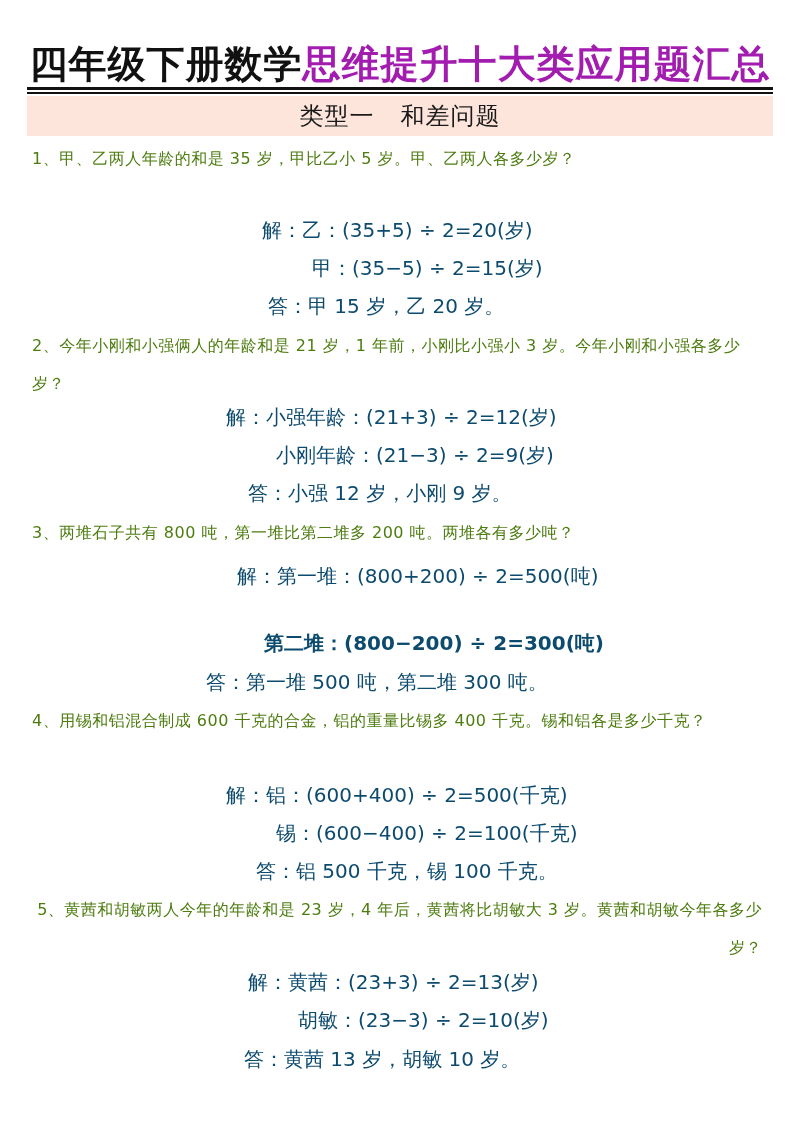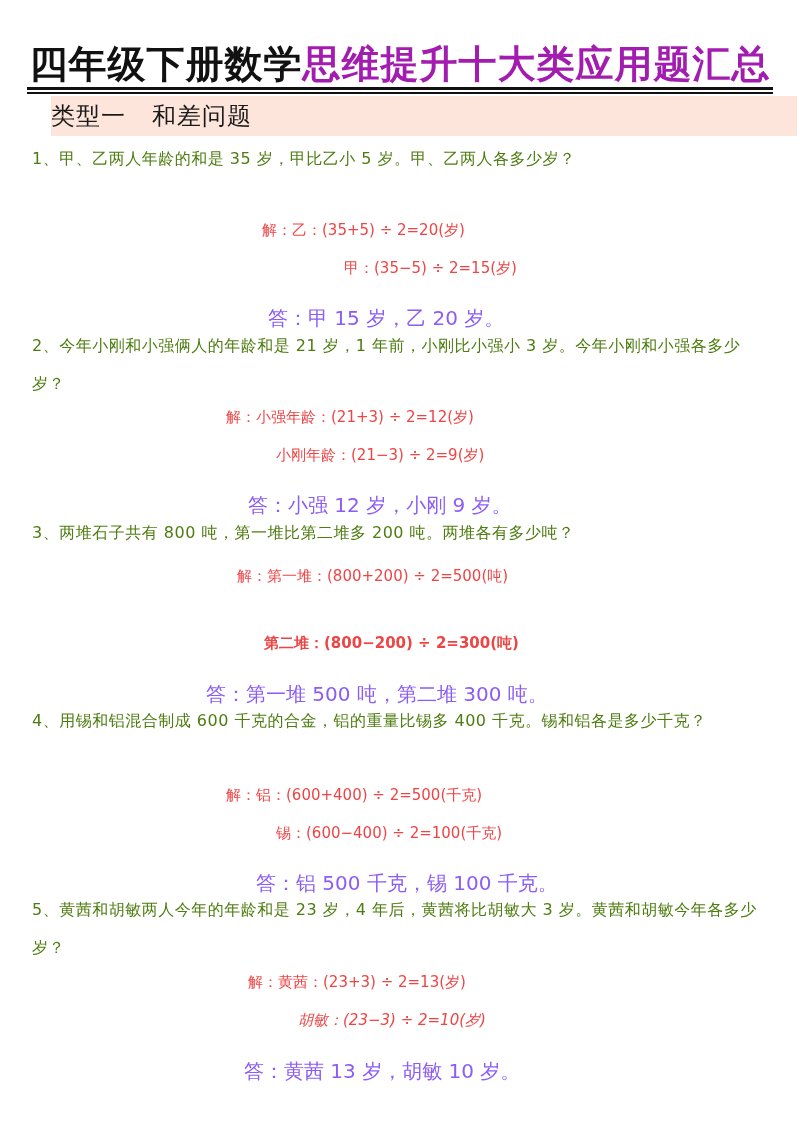--- a/index.html
+++ b/index.html
@@ -12,60 +12,60 @@
       position: absolute; left: 0; right: 0; top: 40px;
       text-align: center; font-size: 38px; font-weight: bold; letter-spacing: 1px;
       line-height: 48px; white-space: nowrap;
     }
     .title .black { color: #111111; }
     .title .red { color: #a21caf; }
     .rule1 { position: absolute; left: 27px; width: 746px; top: 87px; height: 3px; background: #111; }
     .rule2 { position: absolute; left: 27px; width: 746px; top: 92px; height: 2px; background: #111; }
     .section-bar {
       position: absolute; left: 27px; width: 746px; top: 96px; height: 40px;
-      background: #fde5dc; line-height: 40px;
-      font-size: 24px; color: #1a1a1a; letter-spacing: 1px; margin-left: 24px;
+      background: #fde5dc; text-align: center; line-height: 40px;
+      font-size: 24px; color: #1a1a1a; letter-spacing: 1px;
     }
     .section-bar .gap { display: inline-block; width: 26px; }
     .q {
       position: absolute; left: 32px; width: 730px;
       font-size: 16px; line-height: 38px; color: #4d7c0f; letter-spacing: 0.5px;
     }
-    .sol { position: absolute; font-size: 15px; line-height: 36px; color: #ef4444; white-space: nowrap; }
-    .ans { position: absolute; font-size: 20px; line-height: 36px; color: #8b5cf6; white-space: nowrap; margin-top: 12px; }
+    .sol { position: absolute; font-size: 20px; line-height: 36px; color: #0c4a6e; white-space: nowrap; }
+    .ans { position: absolute; font-size: 20px; line-height: 36px; color: #0c4a6e; white-space: nowrap; }
   </style>
 </head>
 <body>
 
 <div class="title">
   <span class="black">四年级下册数学</span><span class="red">思维提升十大类应用题汇总</span>
 </div>
 <div class="rule1"></div>
 <div class="rule2"></div>
 
 <div class="section-bar">
   <span>类型一</span><span class="gap"></span><span>和差问题</span>
 </div>
 
 <div class="q" style="top:140px;">1、甲、乙两人年龄的和是 35 岁，甲比乙小 5 岁。甲、乙两人各多少岁？</div>
 <div class="sol" style="left:262px; top:212px;">解：乙：(35+5) ÷ 2=20(岁)</div>
-<div class="sol" style="left:312px; top:250px;margin-left:32px;">甲：(35−5) ÷ 2=15(岁)</div>
+<div class="sol" style="left:312px; top:250px;">甲：(35−5) ÷ 2=15(岁)</div>
 <div class="ans" style="left:268px; top:288px;">答：甲 15 岁，乙 20 岁。</div>
 
 <div class="q" style="top:327px;">2、今年小刚和小强俩人的年龄和是 21 岁，1 年前，小刚比小强小 3 岁。今年小刚和小强各多少岁？</div>
 <div class="sol" style="left:226px; top:399px;">解：小强年龄：(21+3) ÷ 2=12(岁)</div>
 <div class="sol" style="left:276px; top:437px;">小刚年龄：(21−3) ÷ 2=9(岁)</div>
 <div class="ans" style="left:248px; top:475px;">答：小强 12 岁，小刚 9 岁。</div>
 
 <div class="q" style="top:514px;">3、两堆石子共有 800 吨，第一堆比第二堆多 200 吨。两堆各有多少吨？</div>
 <div class="sol" style="left:214px; top:558px;margin-left:23px;">解：第一堆：(800+200) ÷ 2=500(吨)</div>
 <div class="sol" style="left:264px; top:625px;font-weight:bold;">第二堆：(800−200) ÷ 2=300(吨)</div>
 <div class="ans" style="left:206px; top:664px;">答：第一堆 500 吨，第二堆 300 吨。</div>
 
 <div class="q" style="top:702px;">4、用锡和铝混合制成 600 千克的合金，铝的重量比锡多 400 千克。锡和铝各是多少千克？</div>
 <div class="sol" style="left:226px; top:777px;">解：铝：(600+400) ÷ 2=500(千克)</div>
 <div class="sol" style="left:276px; top:815px;">锡：(600−400) ÷ 2=100(千克)</div>
 <div class="ans" style="left:256px; top:853px;">答：铝 500 千克，锡 100 千克。</div>
 
-<div class="q" style="top:891px;">5、黄茜和胡敏两人今年的年龄和是 23 岁，4 年后，黄茜将比胡敏大 3 岁。黄茜和胡敏今年各多少岁？</div>
+<div class="q" style="top:891px;text-align:right;">5、黄茜和胡敏两人今年的年龄和是 23 岁，4 年后，黄茜将比胡敏大 3 岁。黄茜和胡敏今年各多少岁？</div>
 <div class="sol" style="left:248px; top:964px;">解：黄茜：(23+3) ÷ 2=13(岁)</div>
-<div class="sol" style="left:298px; top:1002px;font-style:italic;">胡敏：(23−3) ÷ 2=10(岁)</div>
+<div class="sol" style="left:298px; top:1002px;">胡敏：(23−3) ÷ 2=10(岁)</div>
 <div class="ans" style="left:244px; top:1041px;">答：黄茜 13 岁，胡敏 10 岁。</div>
 
 </body></html>

